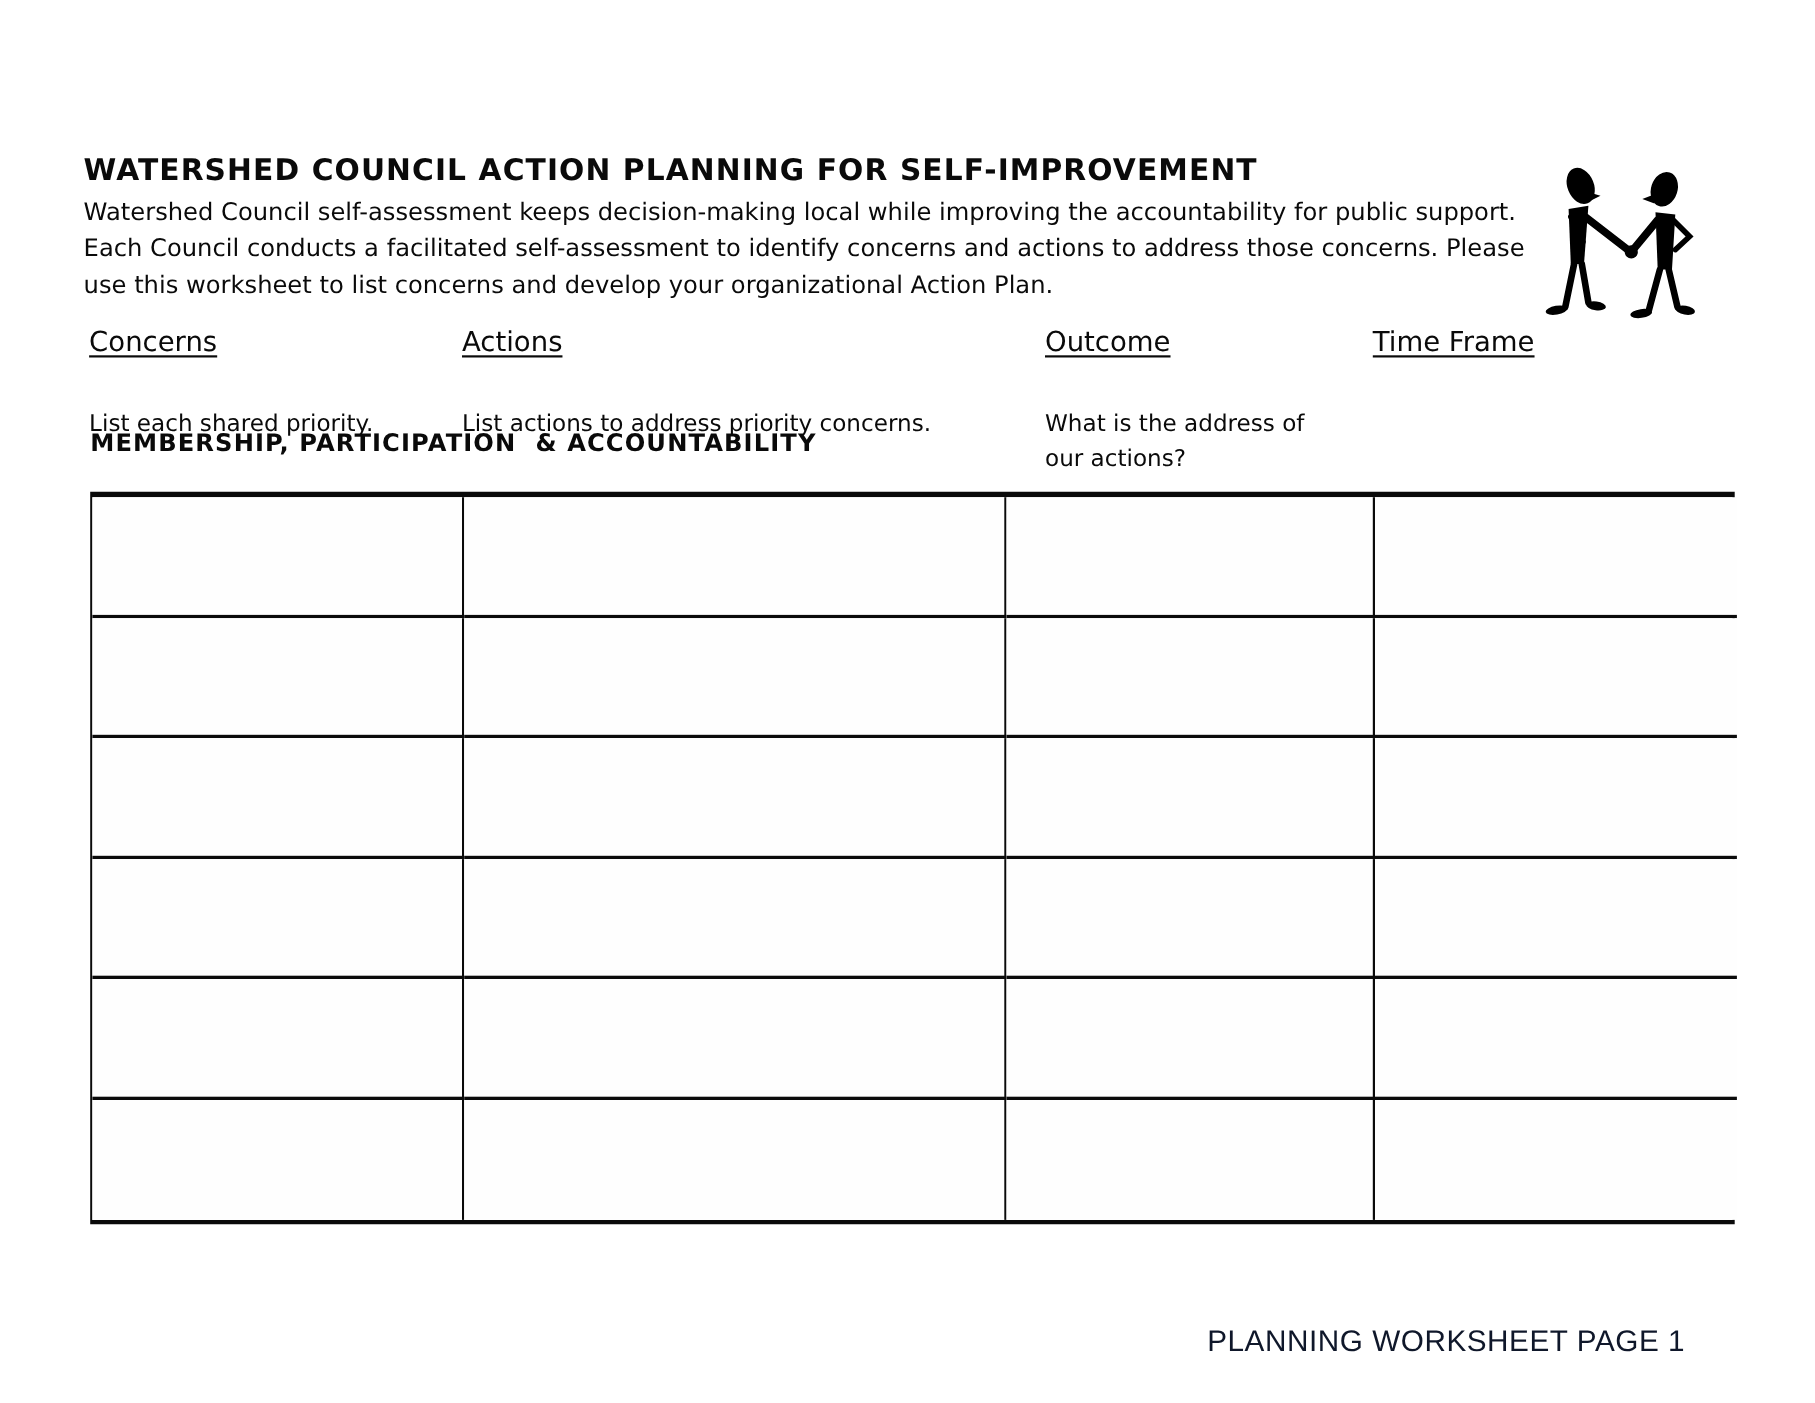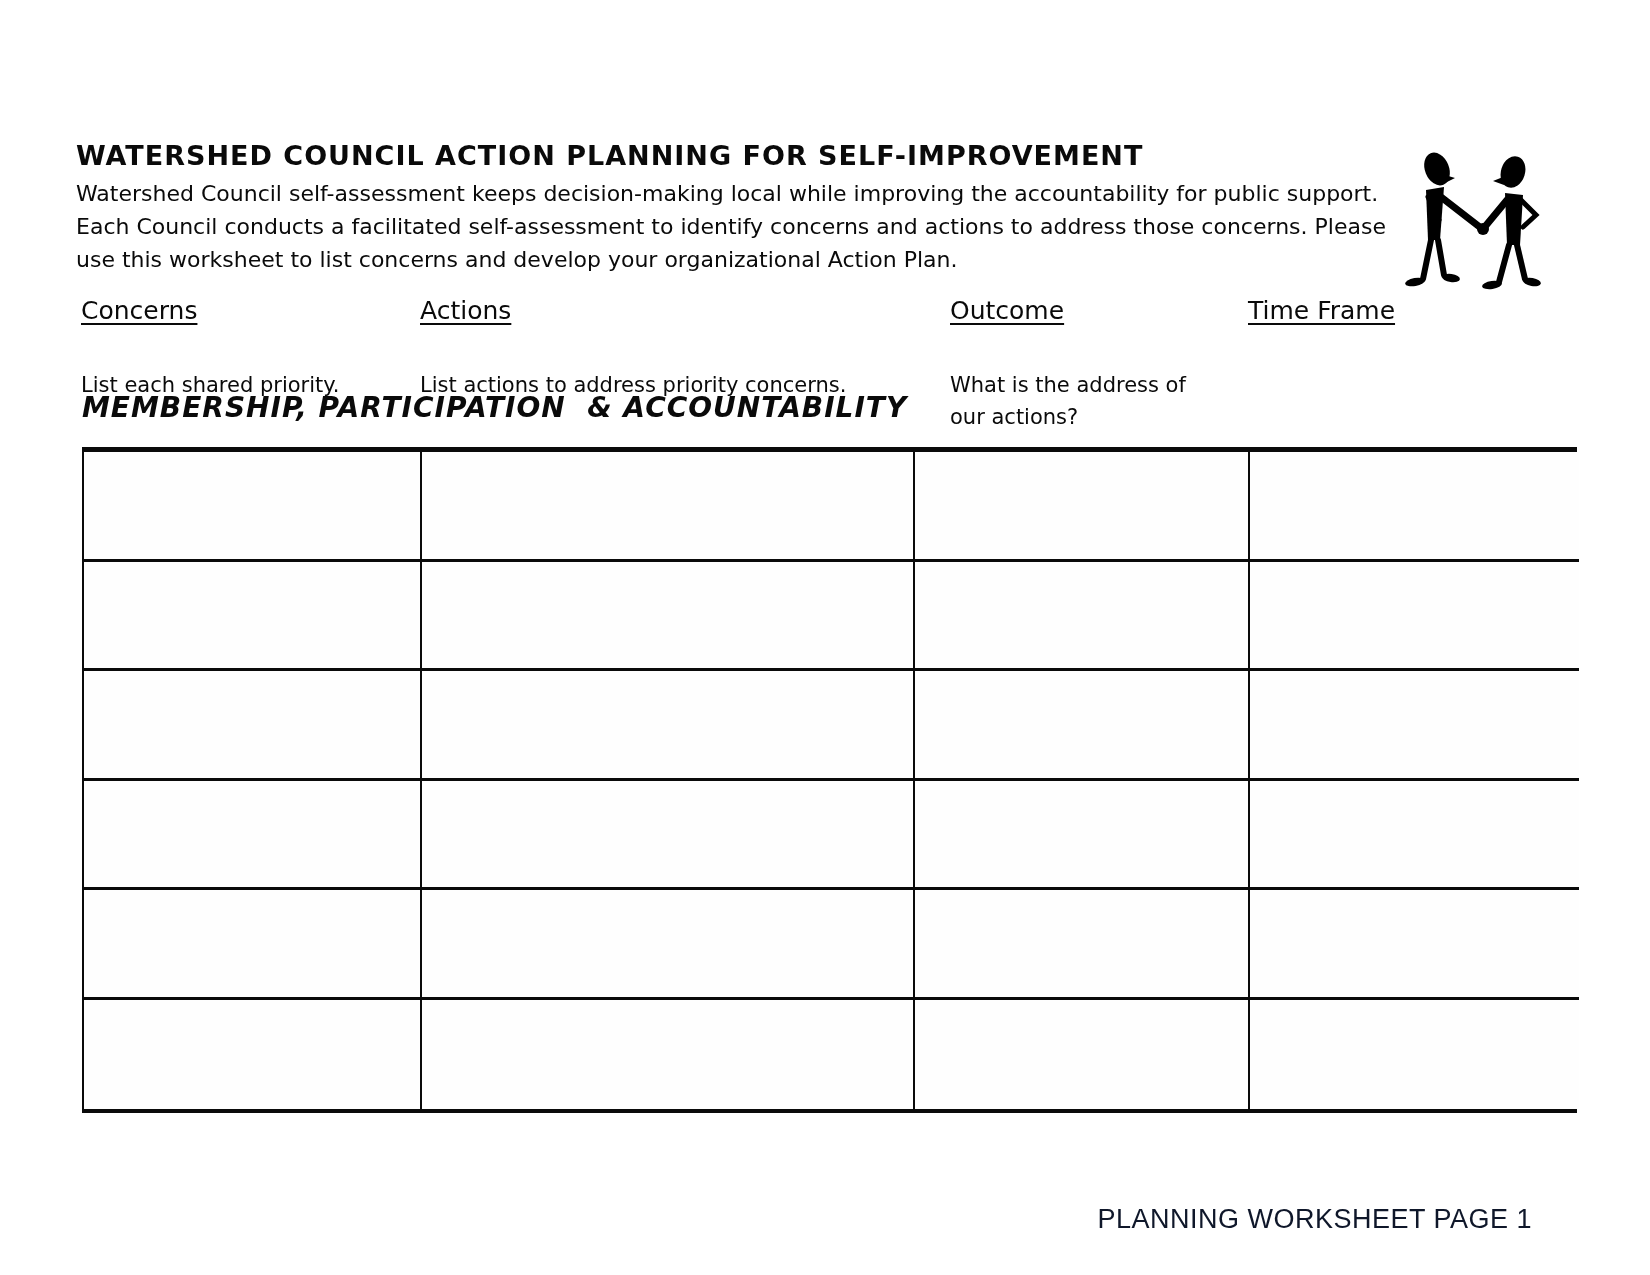--- a/index.html
+++ b/index.html
@@ -27,21 +27,21 @@
   }
   .col-head .desc { font-size:21px; line-height:32px;margin-top:44px; }
 
   .ch-concerns  { left:81px;   top:296px; width:340px; }
   .ch-actions   { left:420px;  top:296px; width:493px; }
   .ch-outcome   { left:950px;  top:296px; width:260px; }
   .ch-timeframe { left:1248px; top:296px; width:330px; }
 
   .section-heading {
     position:absolute; left:82px; top:391px;
-    font-size:28px; font-weight:bold; font-style:italic;
+    font-size:22px; font-weight:bold; 
     letter-spacing:1px; white-space:pre;
   }
 
   
   .grid {
     position:absolute; left:82px; top:447px;
     width:1495px; height:666px;
     border-top:5px solid #0a0a0a;
     border-bottom:4px solid #0a0a0a;
     border-left:2px solid #0a0a0a;

